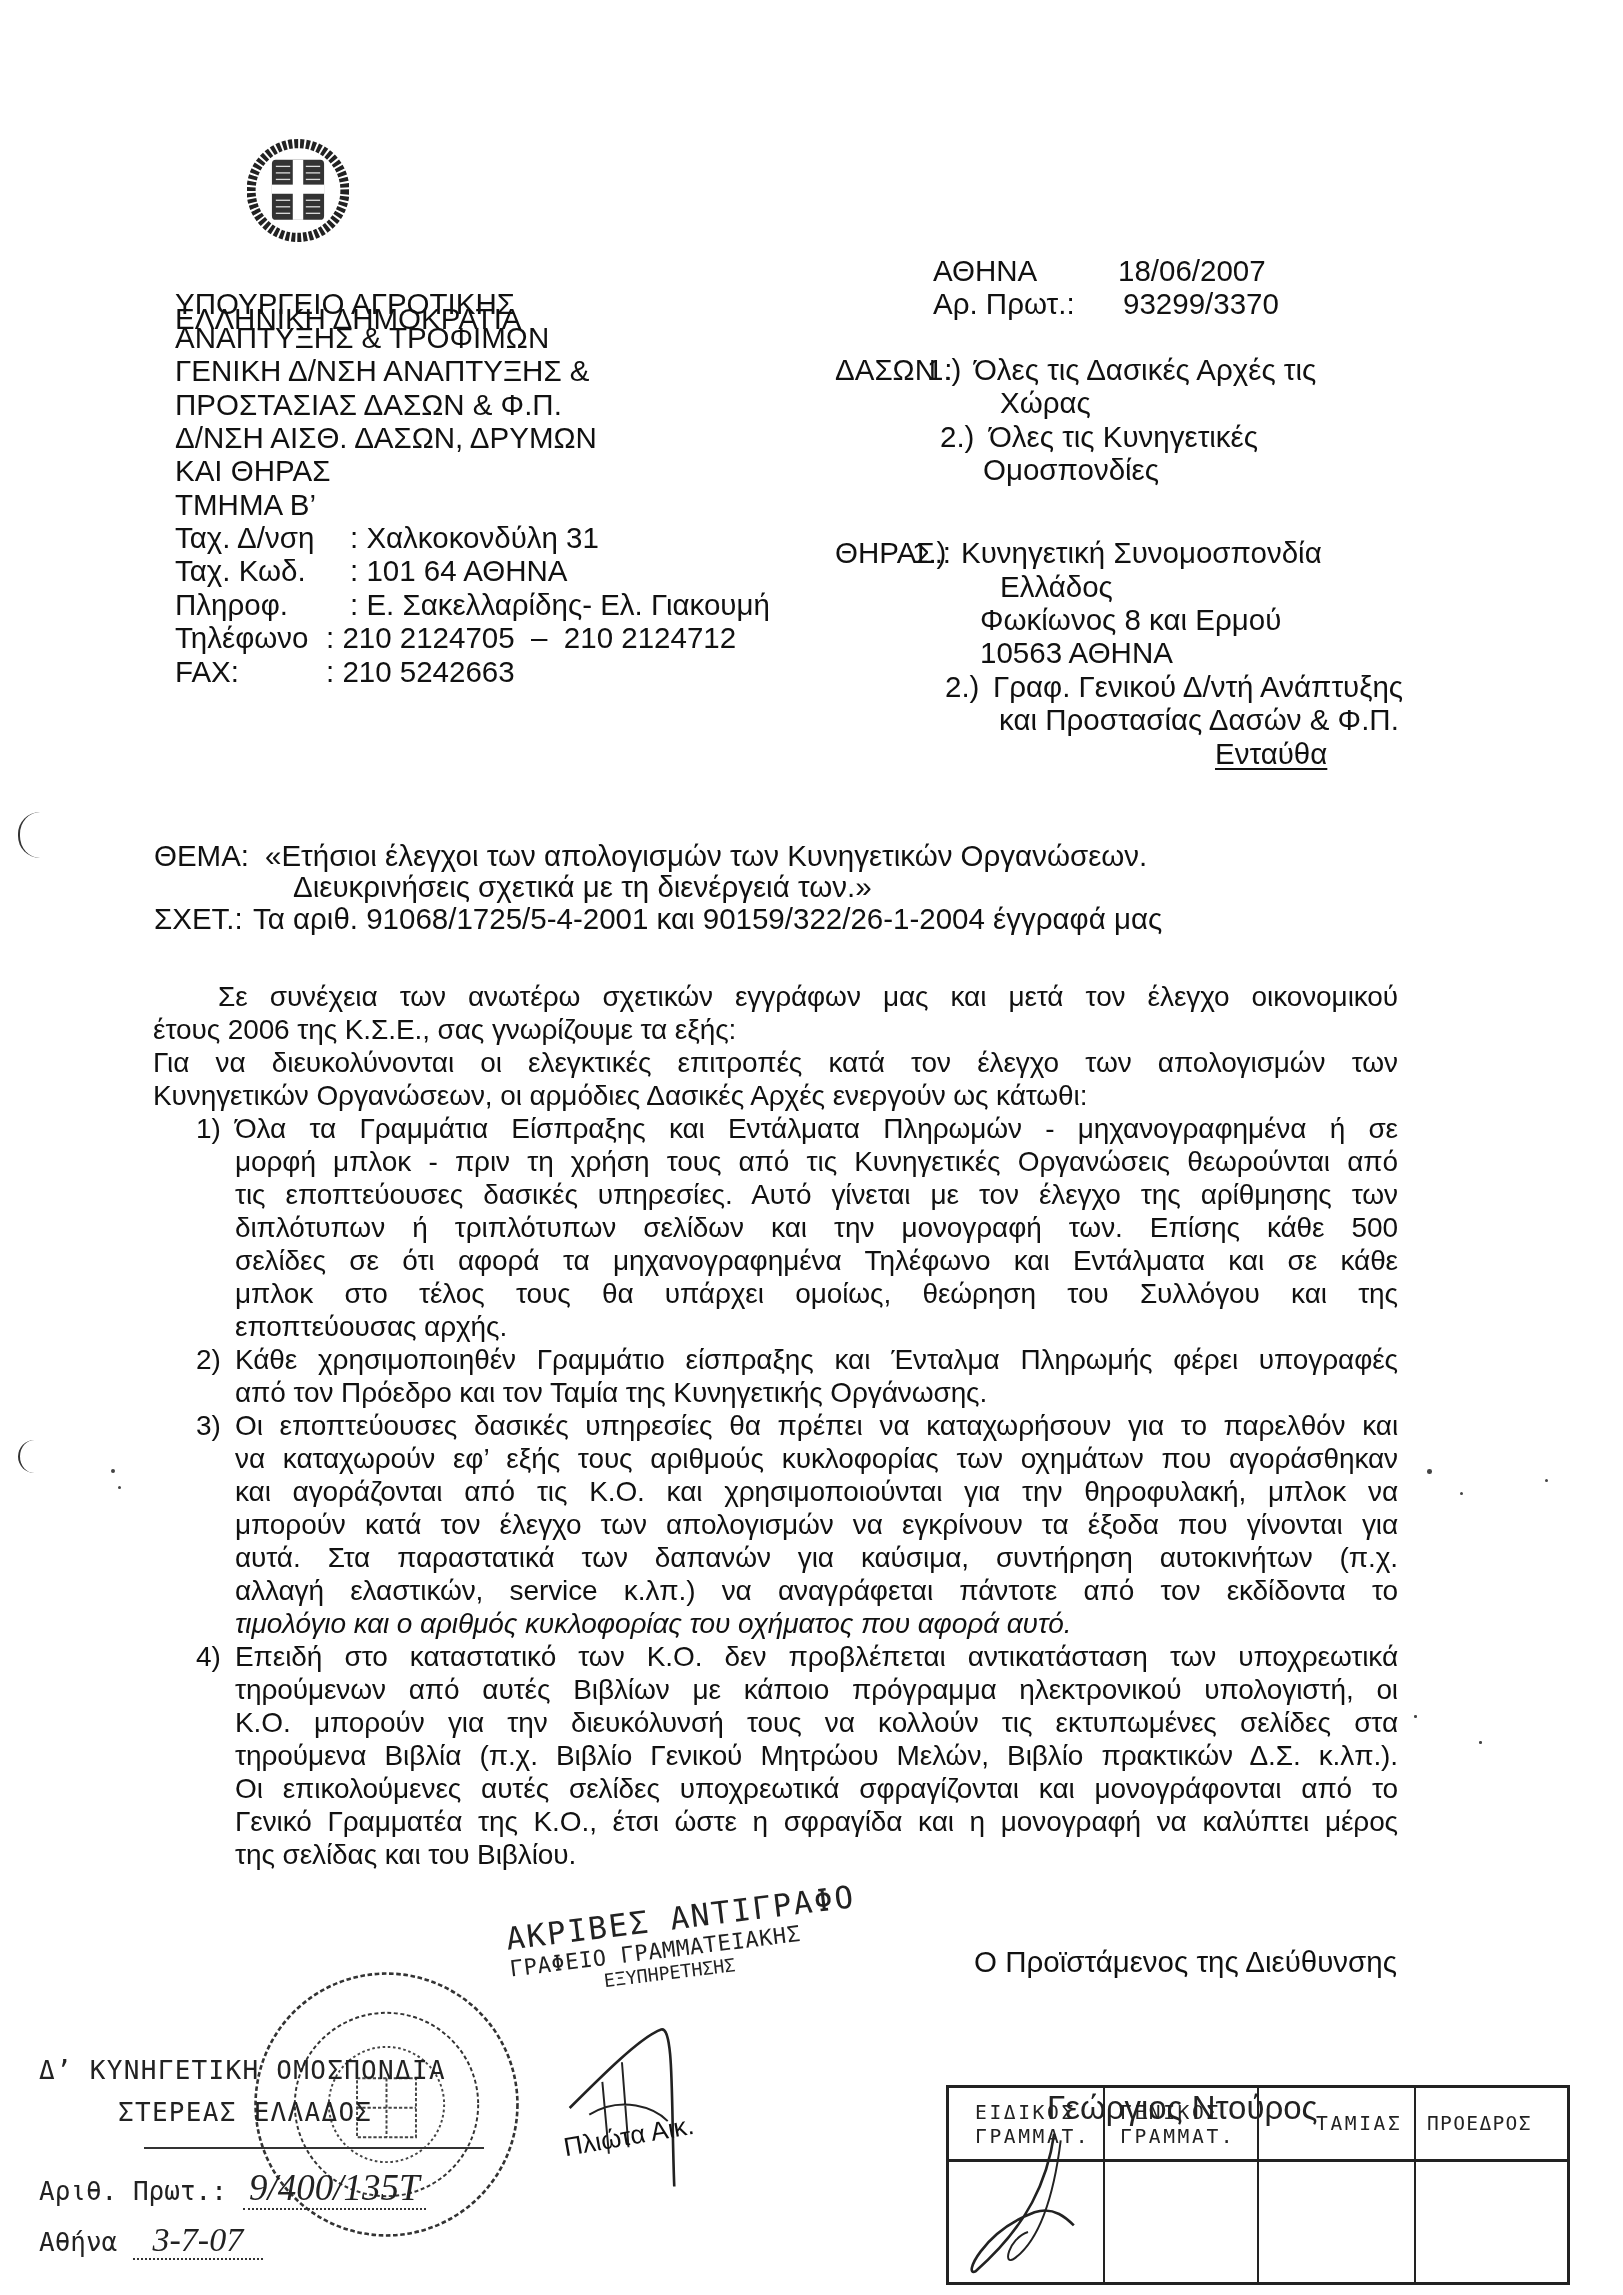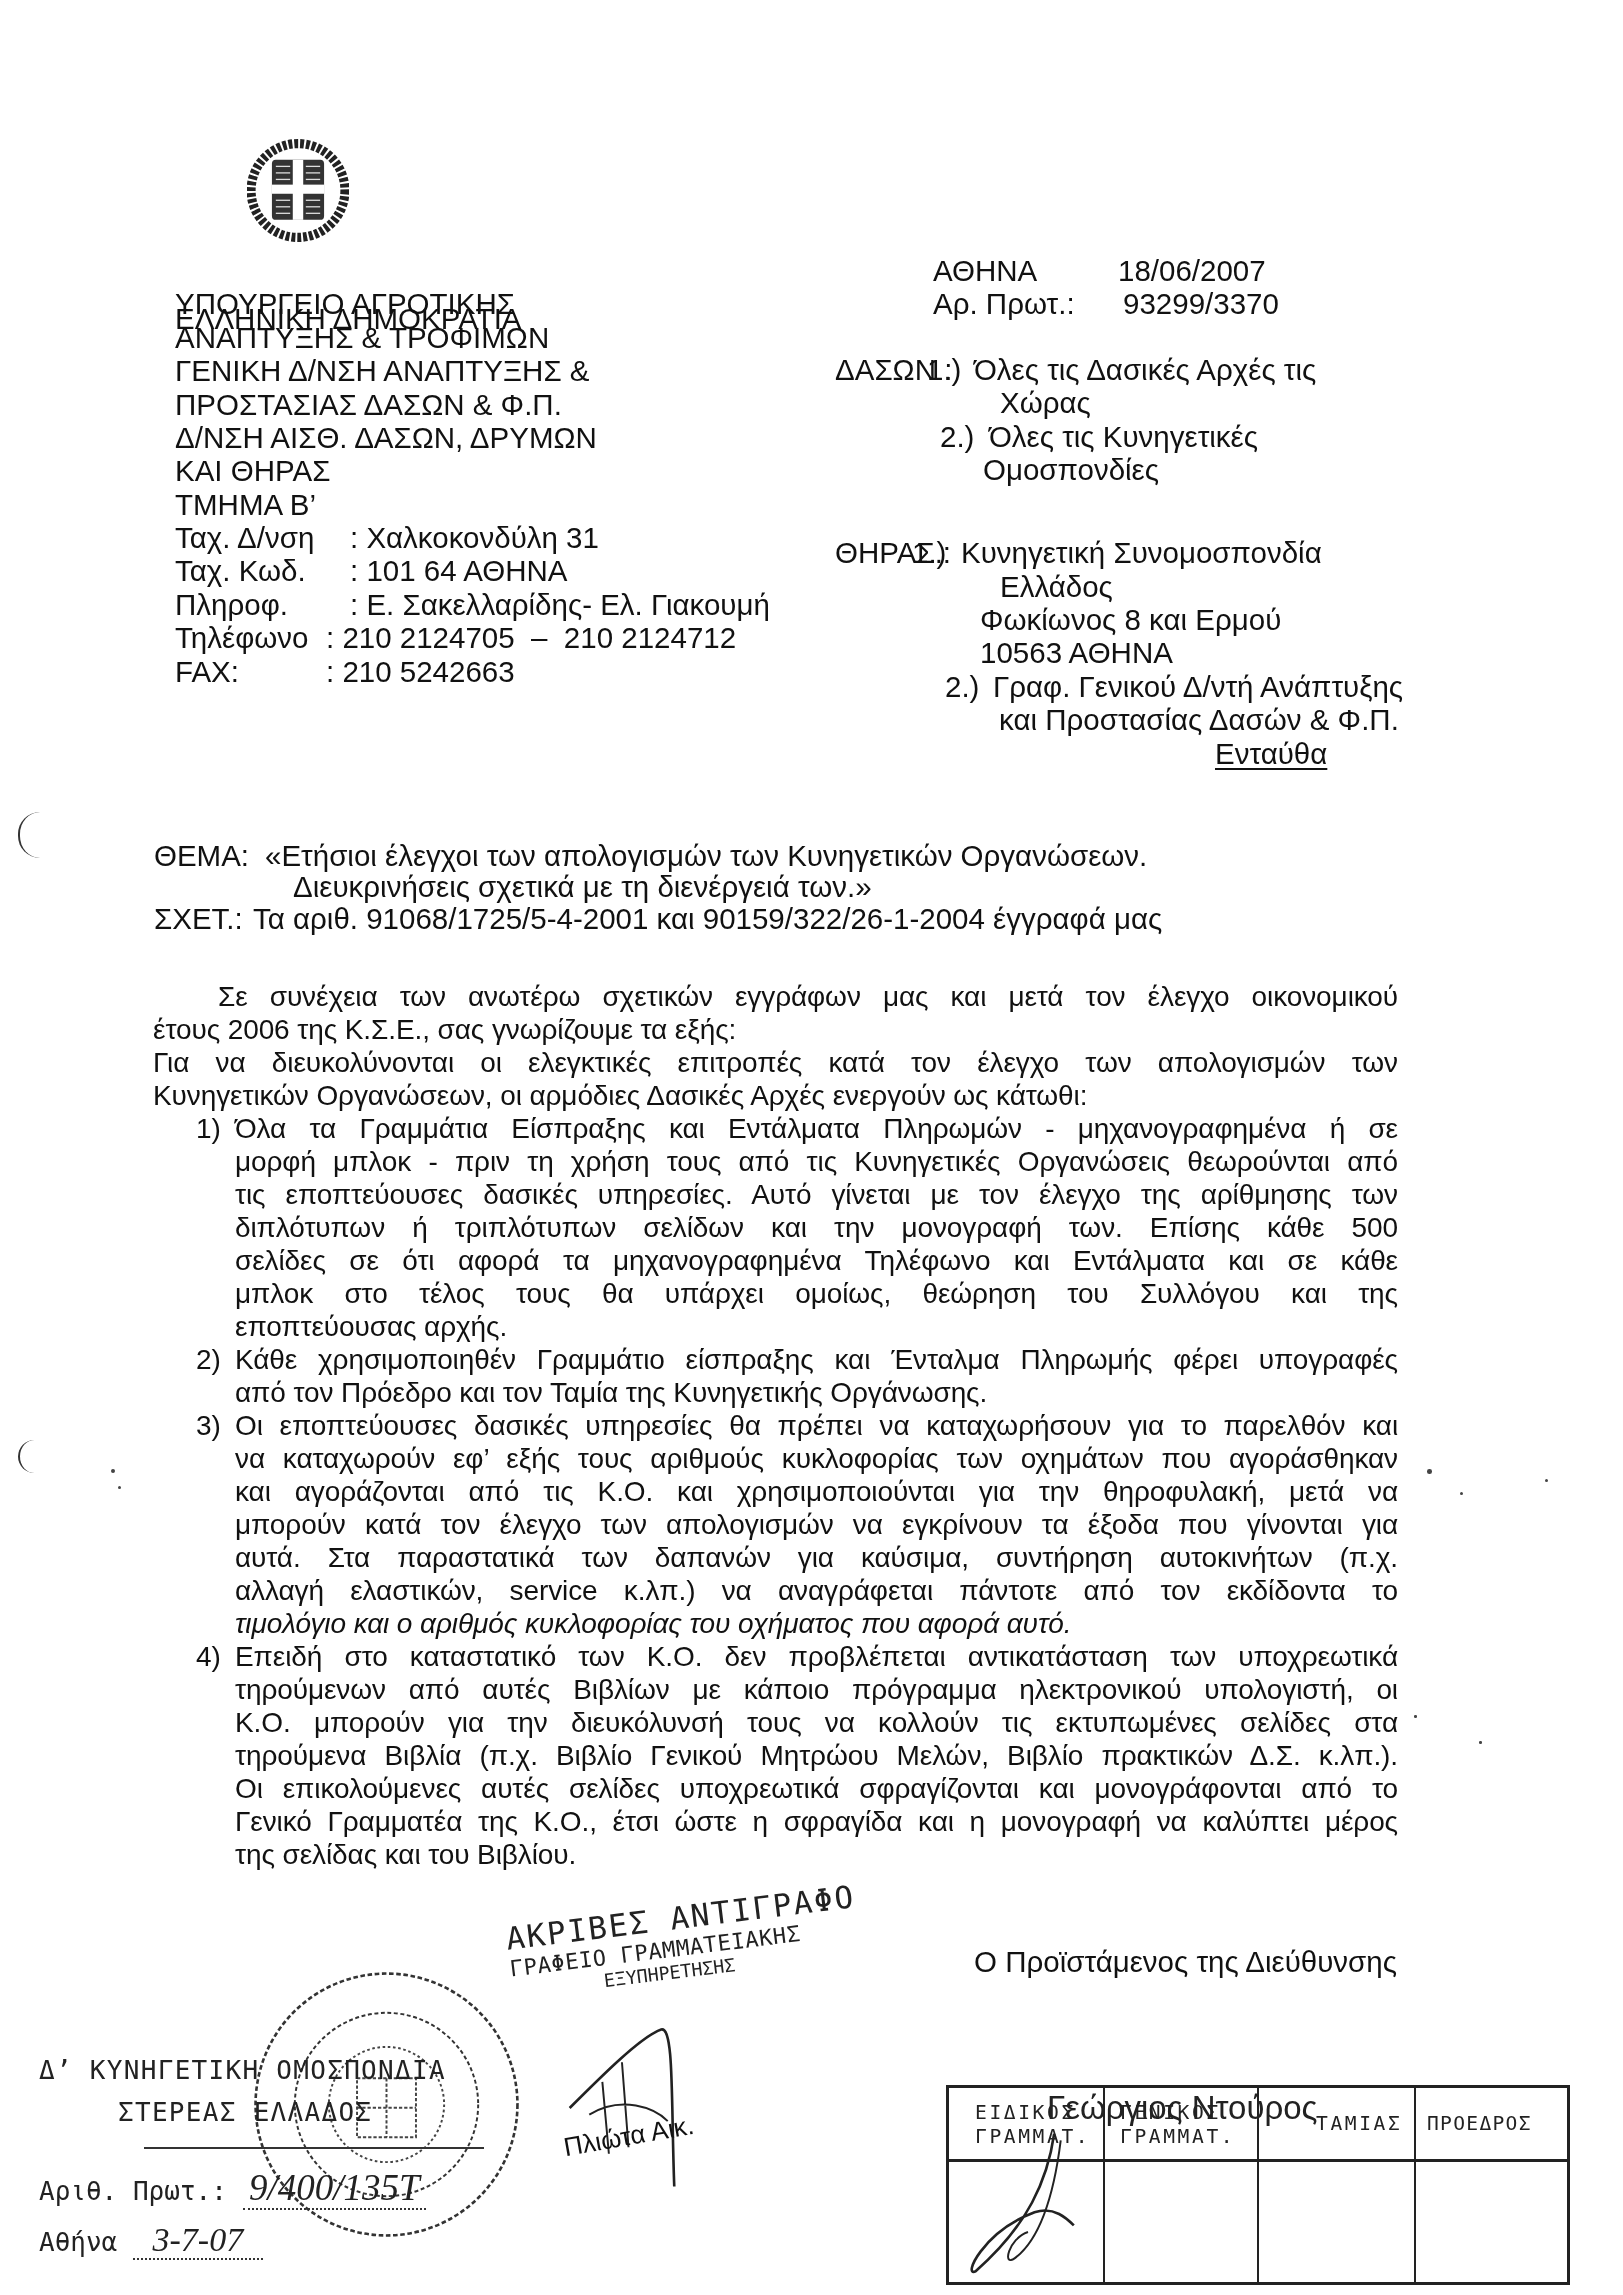--- a/index.html
+++ b/index.html
@@ -124,21 +124,21 @@
   <div style="position:relative; padding-left:47px;">
     <span style="position:absolute; left:43px;">2)</span>
     <div class="just" style="padding-left:35px;">Κάθε χρησιμοποιηθέν Γραμμάτιο είσπραξης και Ένταλμα Πληρωμής φέρει υπογραφές</div>
     <div style="padding-left:35px;">από τον Πρόεδρο και τον Ταμία της Κυνηγετικής Οργάνωσης.</div>
   </div>
 
   <div style="position:relative; padding-left:47px;">
     <span style="position:absolute; left:43px;">3)</span>
     <div class="just" style="padding-left:35px;">Οι εποπτεύουσες δασικές υπηρεσίες θα πρέπει να καταχωρήσουν για το παρελθόν και</div>
     <div class="just" style="padding-left:35px;">να καταχωρούν εφ’ εξής τους αριθμούς κυκλοφορίας των οχημάτων που αγοράσθηκαν</div>
-    <div class="just" style="padding-left:35px;">και αγοράζονται από τις Κ.Ο. και χρησιμοποιούνται για την θηροφυλακή, μετά να</div>
+    <div class="just" style="padding-left:35px;">και αγοράζονται από τις Κ.Ο. και χρησιμοποιούνται για την θηροφυλακή, μπλοκ να</div>
     <div class="just" style="padding-left:35px;">μπορούν κατά τον έλεγχο των απολογισμών να εγκρίνουν τα έξοδα που γίνονται για</div>
     <div class="just" style="padding-left:35px;">αυτά. Στα παραστατικά των δαπανών για καύσιμα, συντήρηση αυτοκινήτων (π.χ.</div>
     <div class="just" style="padding-left:35px;">αλλαγή ελαστικών, service κ.λπ.) να αναγράφεται πάντοτε από τον εκδίδοντα το</div>
     <div style="padding-left:35px;font-style:italic;">τιμολόγιο και ο αριθμός κυκλοφορίας του οχήματος που αφορά αυτό.</div>
   </div>
 
   <div style="position:relative; padding-left:47px;">
     <span style="position:absolute; left:43px;">4)</span>
     <div class="just" style="padding-left:35px;">Επειδή στο καταστατικό των Κ.Ο. δεν προβλέπεται αντικατάσταση των υποχρεωτικά</div>
     <div class="just" style="padding-left:35px;">τηρούμενων από αυτές Βιβλίων με κάποιο πρόγραμμα ηλεκτρονικού υπολογιστή, οι</div>

